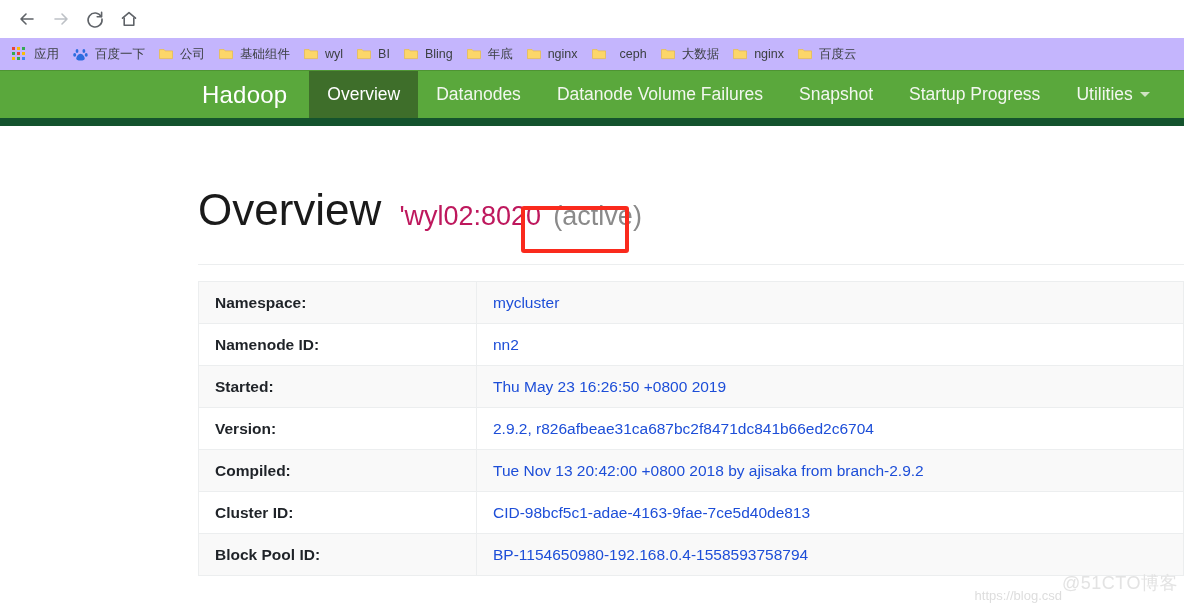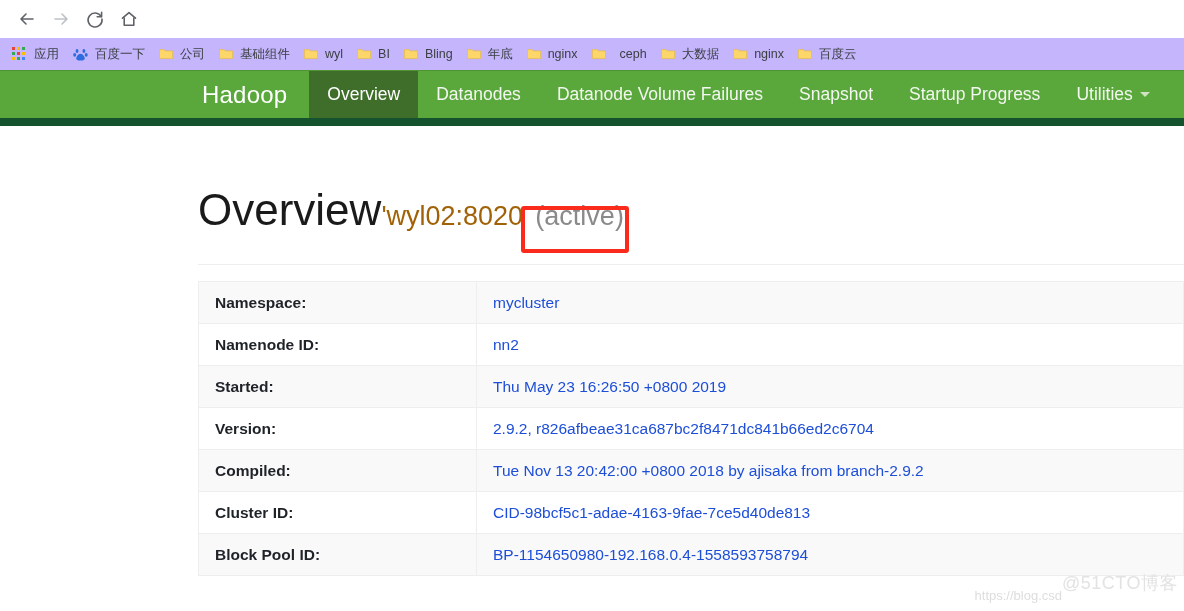--- a/index.html
+++ b/index.html
@@ -151,22 +151,22 @@
     padding-top: 60px;
     padding-bottom: 12px;
     font-size: 44px;
     font-weight: normal;
     color: #1a1a1a;
     line-height: 1.1;
     white-space: nowrap;
   }
   .page-heading .small {
     font-size: 27px;
-    color: #a16207;
-    margin-left: 0;
+    color: #be185d;
+    margin-left: 18px;
     vertical-align: baseline;
   }
   .page-heading .state {
     font-size: 27px;
     color: #8a8a8a;
   }
   .hr {
     border-top: 1px solid #eceeef;
     margin-right: 0;
     margin-top: 18px;

